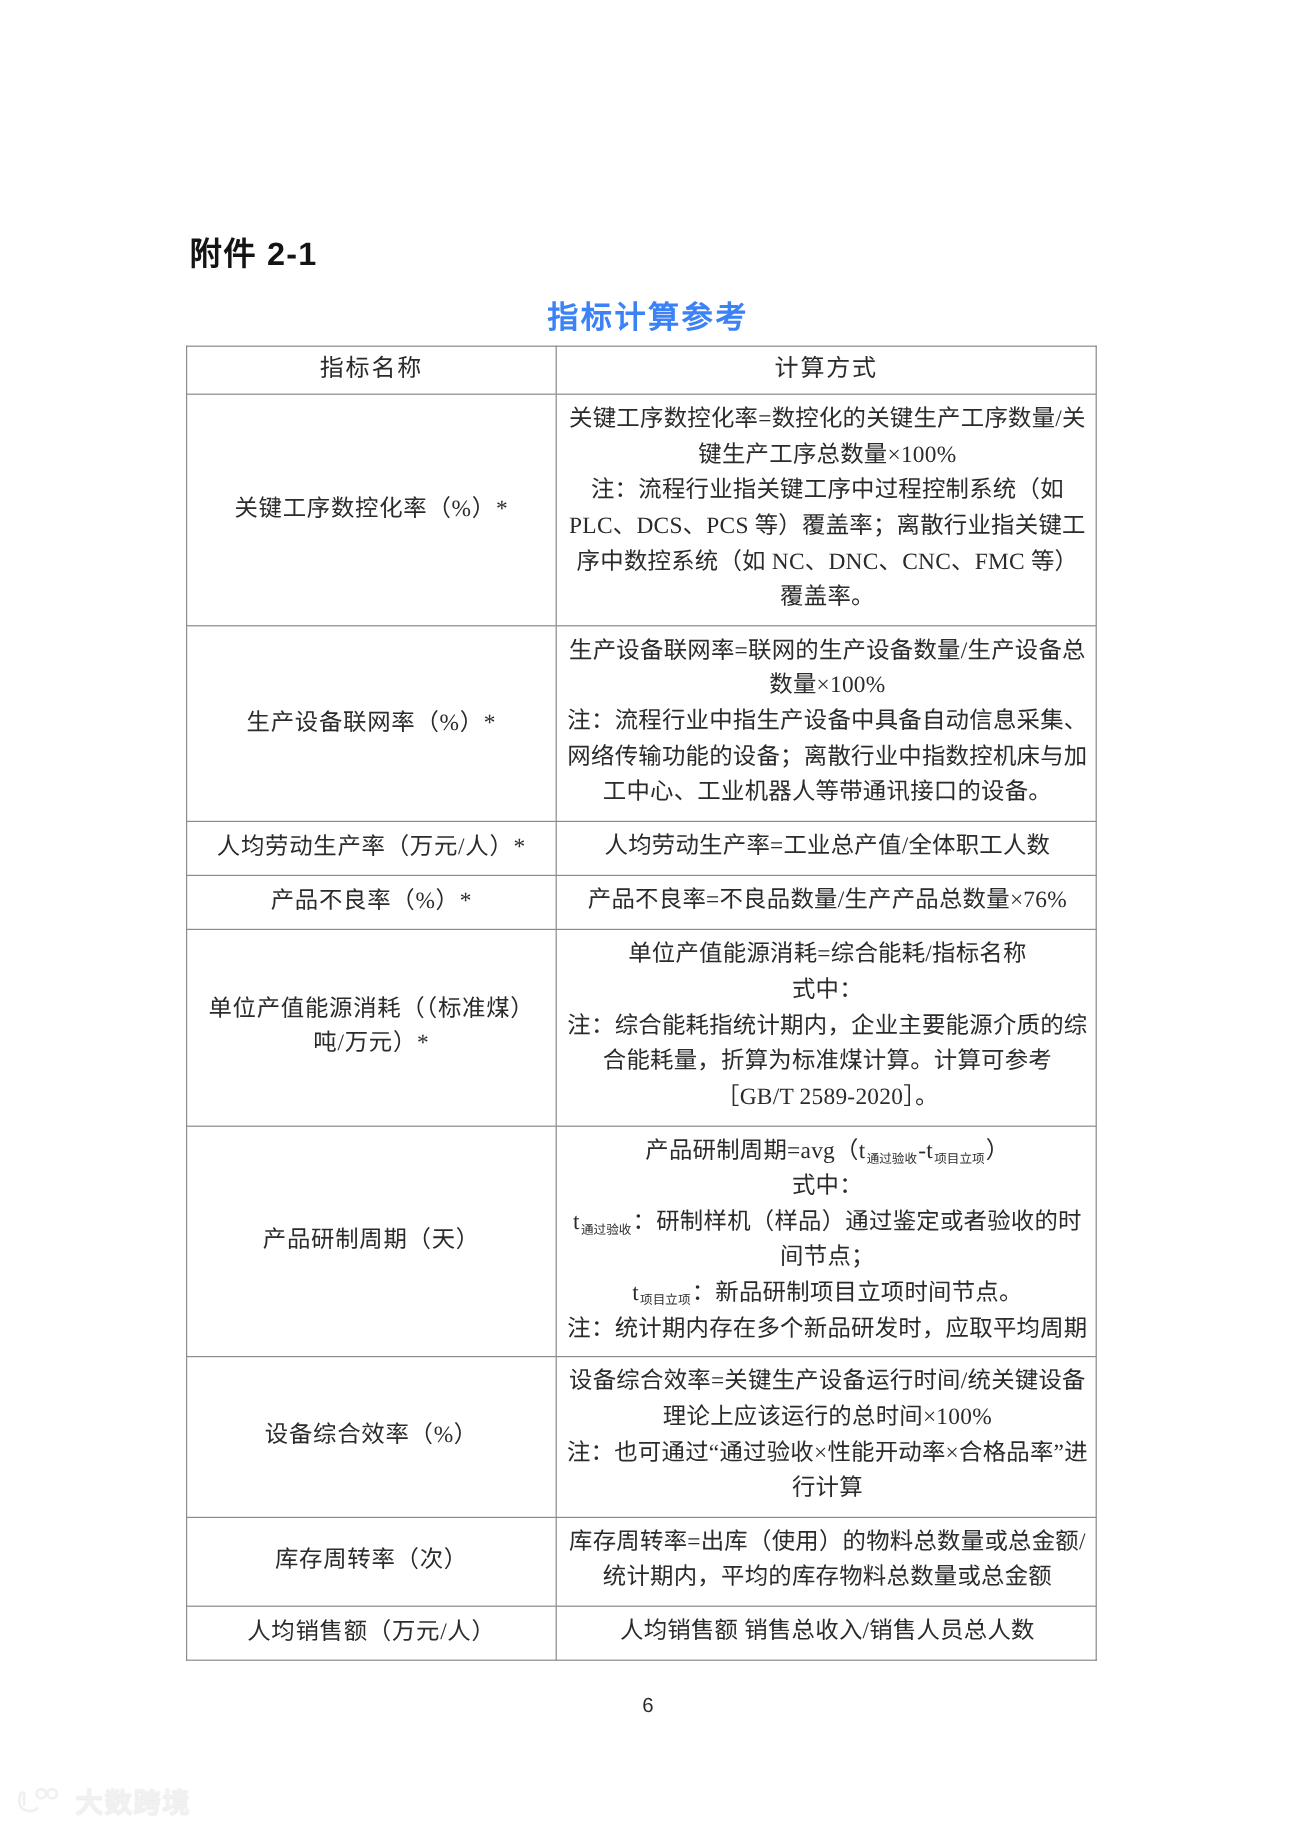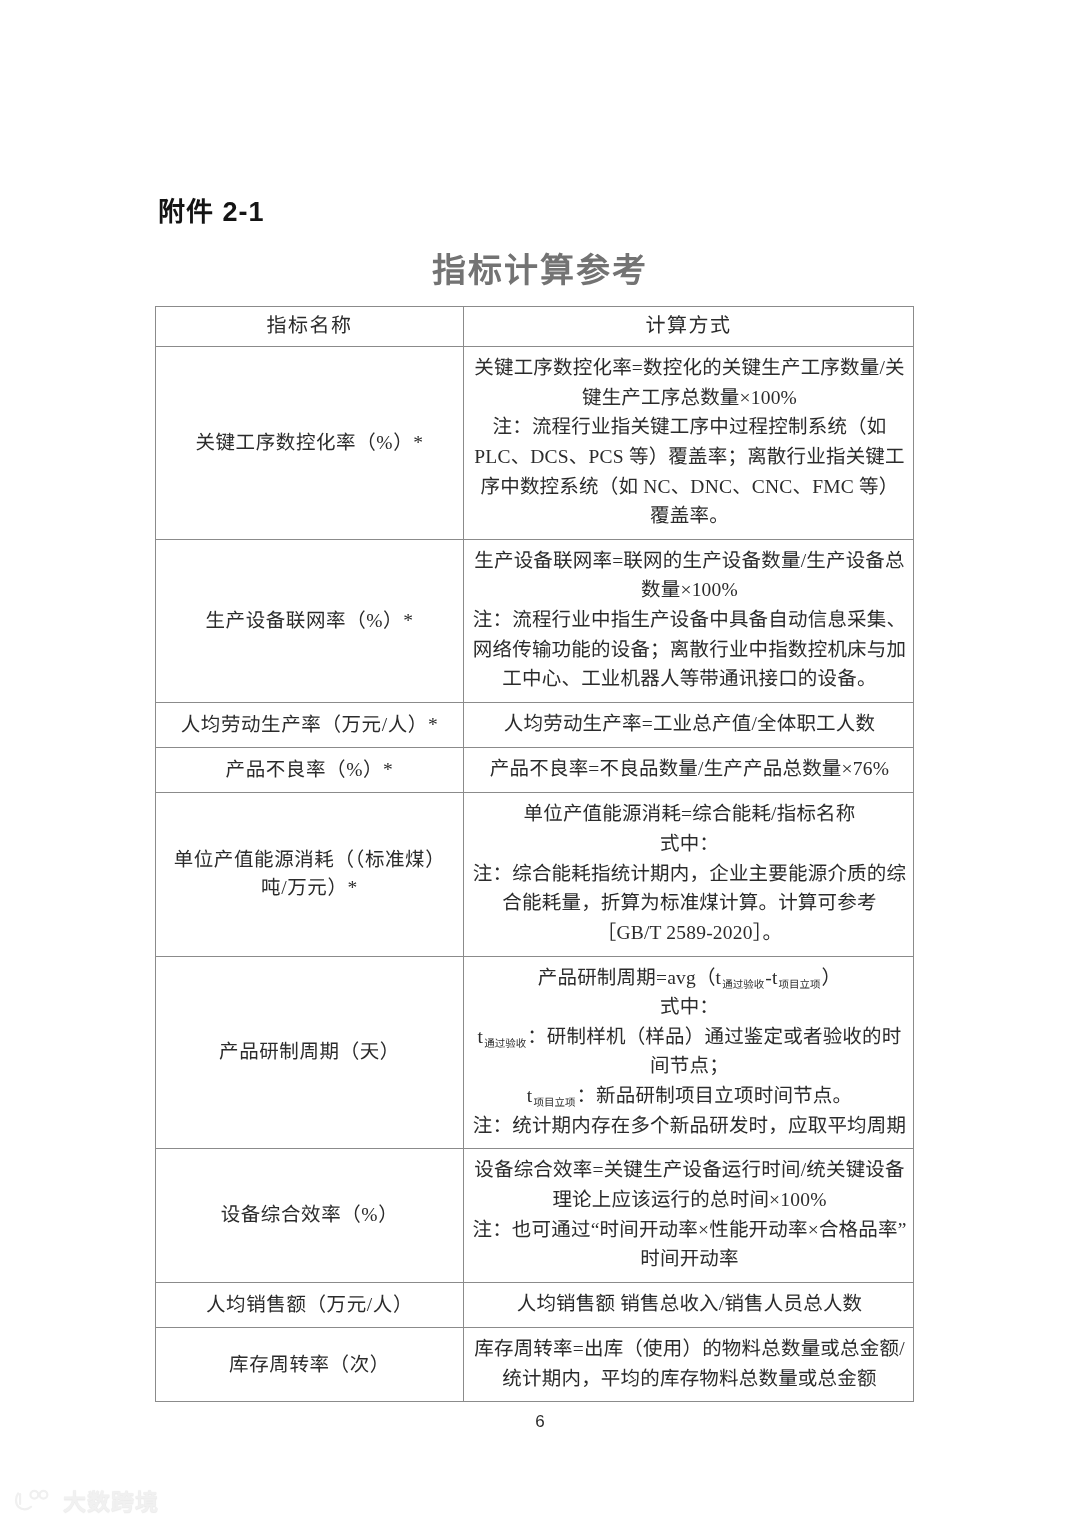--- a/index.html
+++ b/index.html
@@ -35,38 +35,37 @@
     color: #141414;
     white-space: nowrap;
   }
   .doc-title {
     position: absolute;
     left: 0;
     right: 0;
     top: 243px;
     text-align: center;
     font-family: "Liberation Sans", "DejaVu Sans", sans-serif;
-    font-size: 34px;
+    font-size: 26px;
     font-weight: 700;
     letter-spacing: 2px;
-    color: #737373;
+    color: #3b82f6;
   }
 
   
   .table-wrap {
     position: absolute;
     left: 155px;
     top: 288px;
     width: 758px;
   }
   table.calc-table {
     width: 758px;
     border-collapse: collapse;
     table-layout: fixed;
-    margin-top: 18px;
   }
   table.calc-table col.c-name { width: 308px; }
   table.calc-table col.c-formula { width: 450px; }
 
   table.calc-table th,
   table.calc-table td {
     border: 1px solid #8b8b8b;
     vertical-align: middle;
     color: #2b2b2b;
   }
@@ -211,33 +210,33 @@
               <span class="ln">式中：</span>
               <span class="ln"><span class="lat">t</span><span class="sub">通过验收</span>：研制样机（样品）通过鉴定或者验收的时间节点；</span>
               <span class="ln"><span class="lat">t</span><span class="sub">项目立项</span>：新品研制项目立项时间节点。</span>
               <span class="ln">注：统计期内存在多个新品研发时，应取平均周期</span>
             </td>
           </tr>
           <tr>
             <td class="name-cell">设备综合效率（%）</td>
             <td class="formula-cell">
               <span class="ln">设备综合效率=关键生产设备运行时间/统关键设备理论上应该运行的总时间×100%</span>
-              <span class="ln">注：也可通过“时间开动率×性能开动率×合格品率”时间开动率</span>
+              <span class="ln">注：也可通过“通过验收×性能开动率×合格品率”进行计算</span>
+            </td>
+          </tr>
+          <tr>
+            <td class="name-cell">库存周转率（次）</td>
+            <td class="formula-cell">
+              <span class="ln">库存周转率=出库（使用）的物料总数量或总金额/统计期内，平均的库存物料总数量或总金额</span>
             </td>
           </tr>
           <tr>
             <td class="name-cell">人均销售额（万元/人）</td>
             <td class="formula-cell">
               <span class="ln">人均销售额 销售总收入/销售人员总人数</span>
-            </td>
-          </tr>
-          <tr>
-            <td class="name-cell">库存周转率（次）</td>
-            <td class="formula-cell">
-              <span class="ln">库存周转率=出库（使用）的物料总数量或总金额/统计期内，平均的库存物料总数量或总金额</span>
             </td>
           </tr>
         </tbody>
     </table>
   </div>
 
   <div class="page-number">6</div>
 
   <div class="watermark">
     <svg class="mark-logo" viewBox="0 0 64 40" aria-hidden="true">

